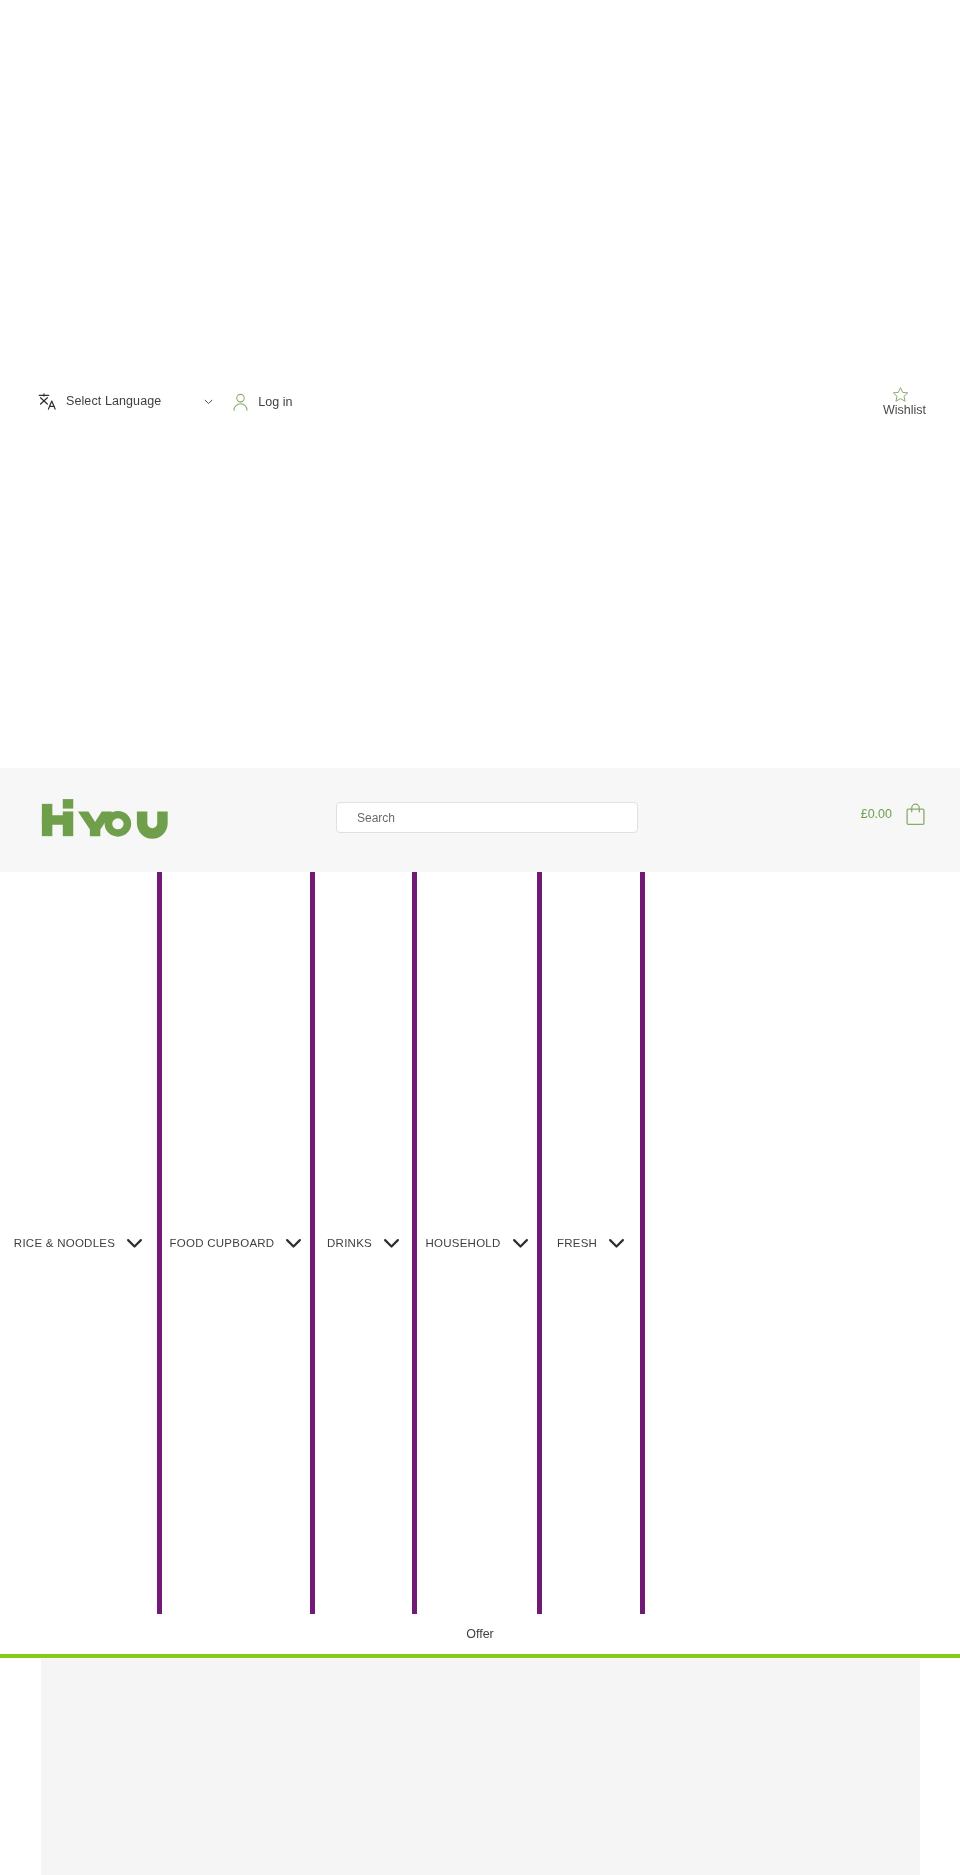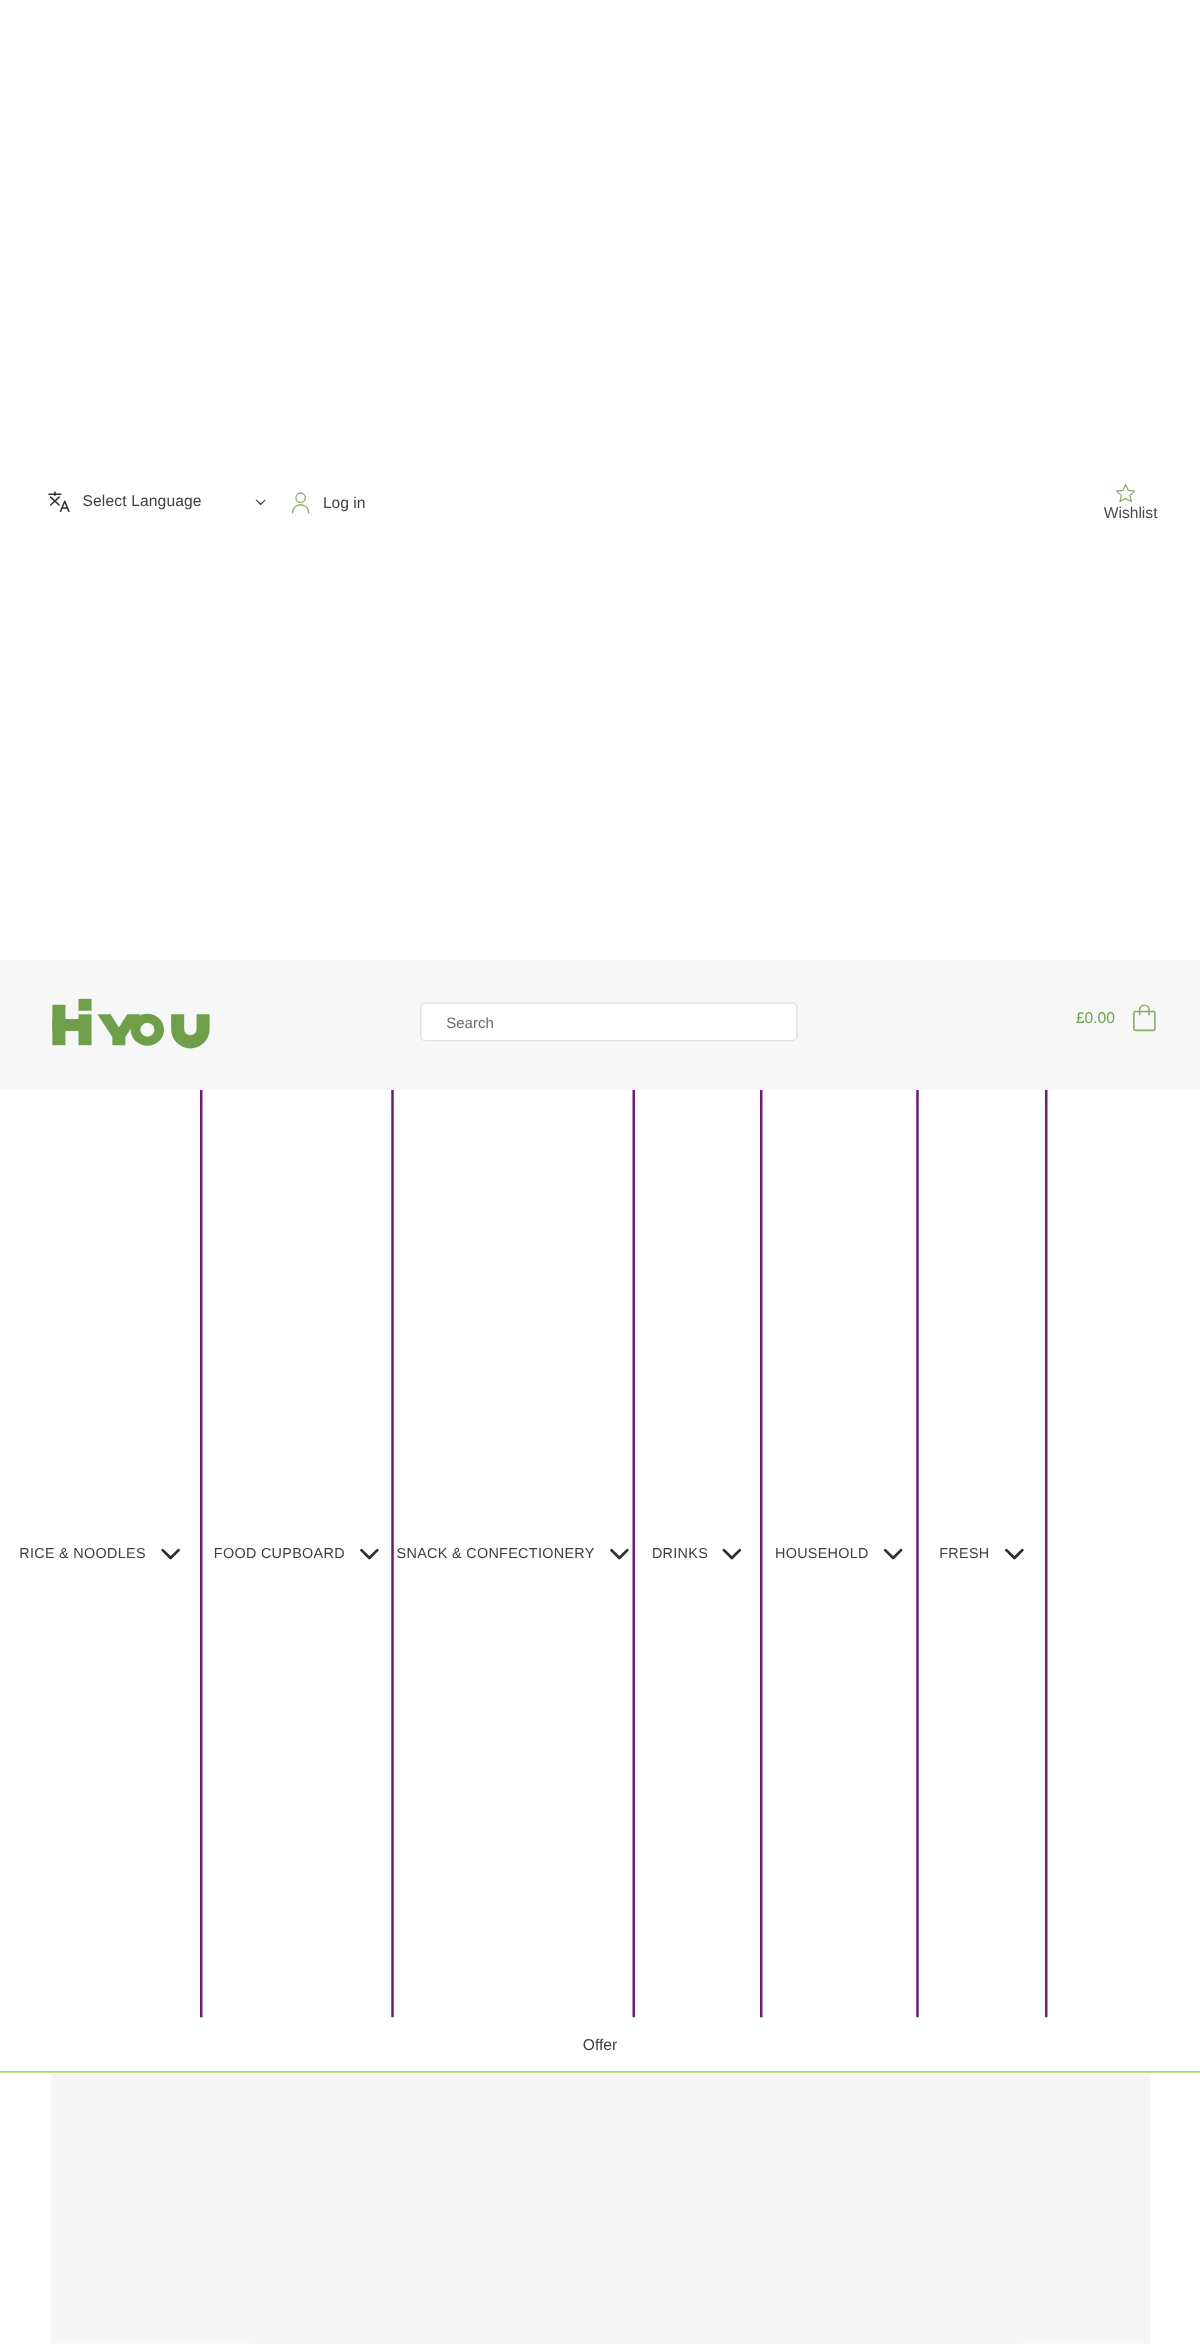--- a/index.html
+++ b/index.html
@@ -185,21 +185,21 @@
     display: flex;
     align-items: center;
     background: #ffffff;
   }
 
   .cat-item {
     height: 742px;
     display: flex;
     align-items: center;
     justify-content: center;
-    border-right: 2px solid #701a75;
+    border-right: 5px solid #701a75;
     cursor: pointer;
     padding: 0 10px;
   }
 
   .cat-item:first-child { border-left: none; }
 
   .cat-label {
     font-size: 11.5px;
     color: #3f3f3f;
     letter-spacing: 0.25px;
@@ -218,21 +218,21 @@
   
   .offer-row {
     position: absolute;
     left: 0;
     top: 1614px;
     width: 960px;
     height: 44px;
     display: flex;
     align-items: center;
     justify-content: center;
-    border-bottom: 1px solid #84cc16;
+    border-bottom: 4px solid #84cc16;
     background: #ffffff;
   }
 
   .offer-label {
     font-size: 12.5px;
     color: #3f3f3f;
     cursor: pointer;
     white-space: nowrap;
   }
 
@@ -335,26 +335,20 @@
       </svg>
     </div>
 
     <div class="cat-item" style="width:153px">
       <span class="cat-label">FOOD CUPBOARD</span>
       <svg class="cat-chevron" viewBox="0 0 20 14">
         <polyline points="2.5,3 10,10.5 17.5,3" fill="none" stroke="#2f2f2f" stroke-width="2.6" stroke-linecap="round" stroke-linejoin="round"></polyline>
       </svg>
     </div>
 
-    <div class="cat-item" style="width:193px">
-      <span class="cat-label">SNACK &amp; CONFECTIONERY</span>
-      <svg class="cat-chevron" viewBox="0 0 20 14">
-        <polyline points="2.5,3 10,10.5 17.5,3" fill="none" stroke="#2f2f2f" stroke-width="2.6" stroke-linecap="round" stroke-linejoin="round"></polyline>
-      </svg>
-    </div>
 
     <div class="cat-item" style="width:102px">
       <span class="cat-label">DRINKS</span>
       <svg class="cat-chevron" viewBox="0 0 20 14">
         <polyline points="2.5,3 10,10.5 17.5,3" fill="none" stroke="#2f2f2f" stroke-width="2.6" stroke-linecap="round" stroke-linejoin="round"></polyline>
       </svg>
     </div>
 
     <div class="cat-item" style="width:125px">
       <span class="cat-label">HOUSEHOLD</span>

